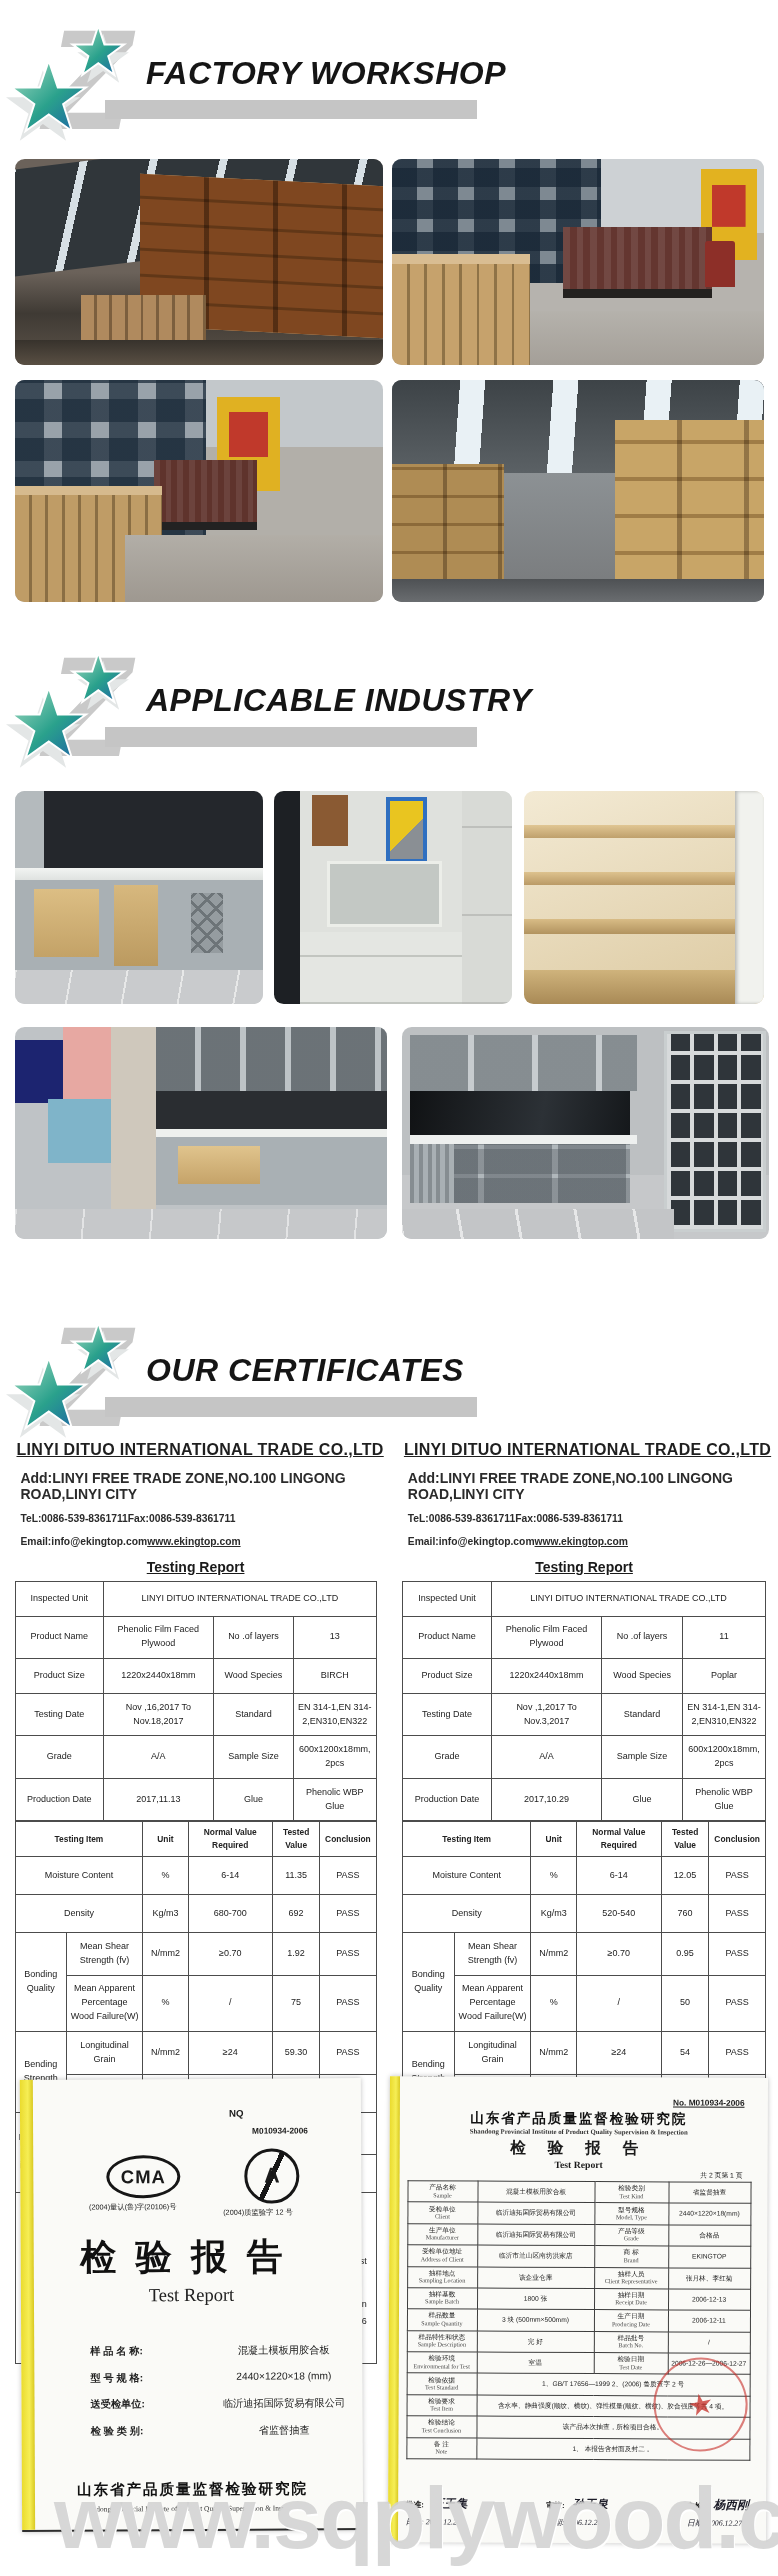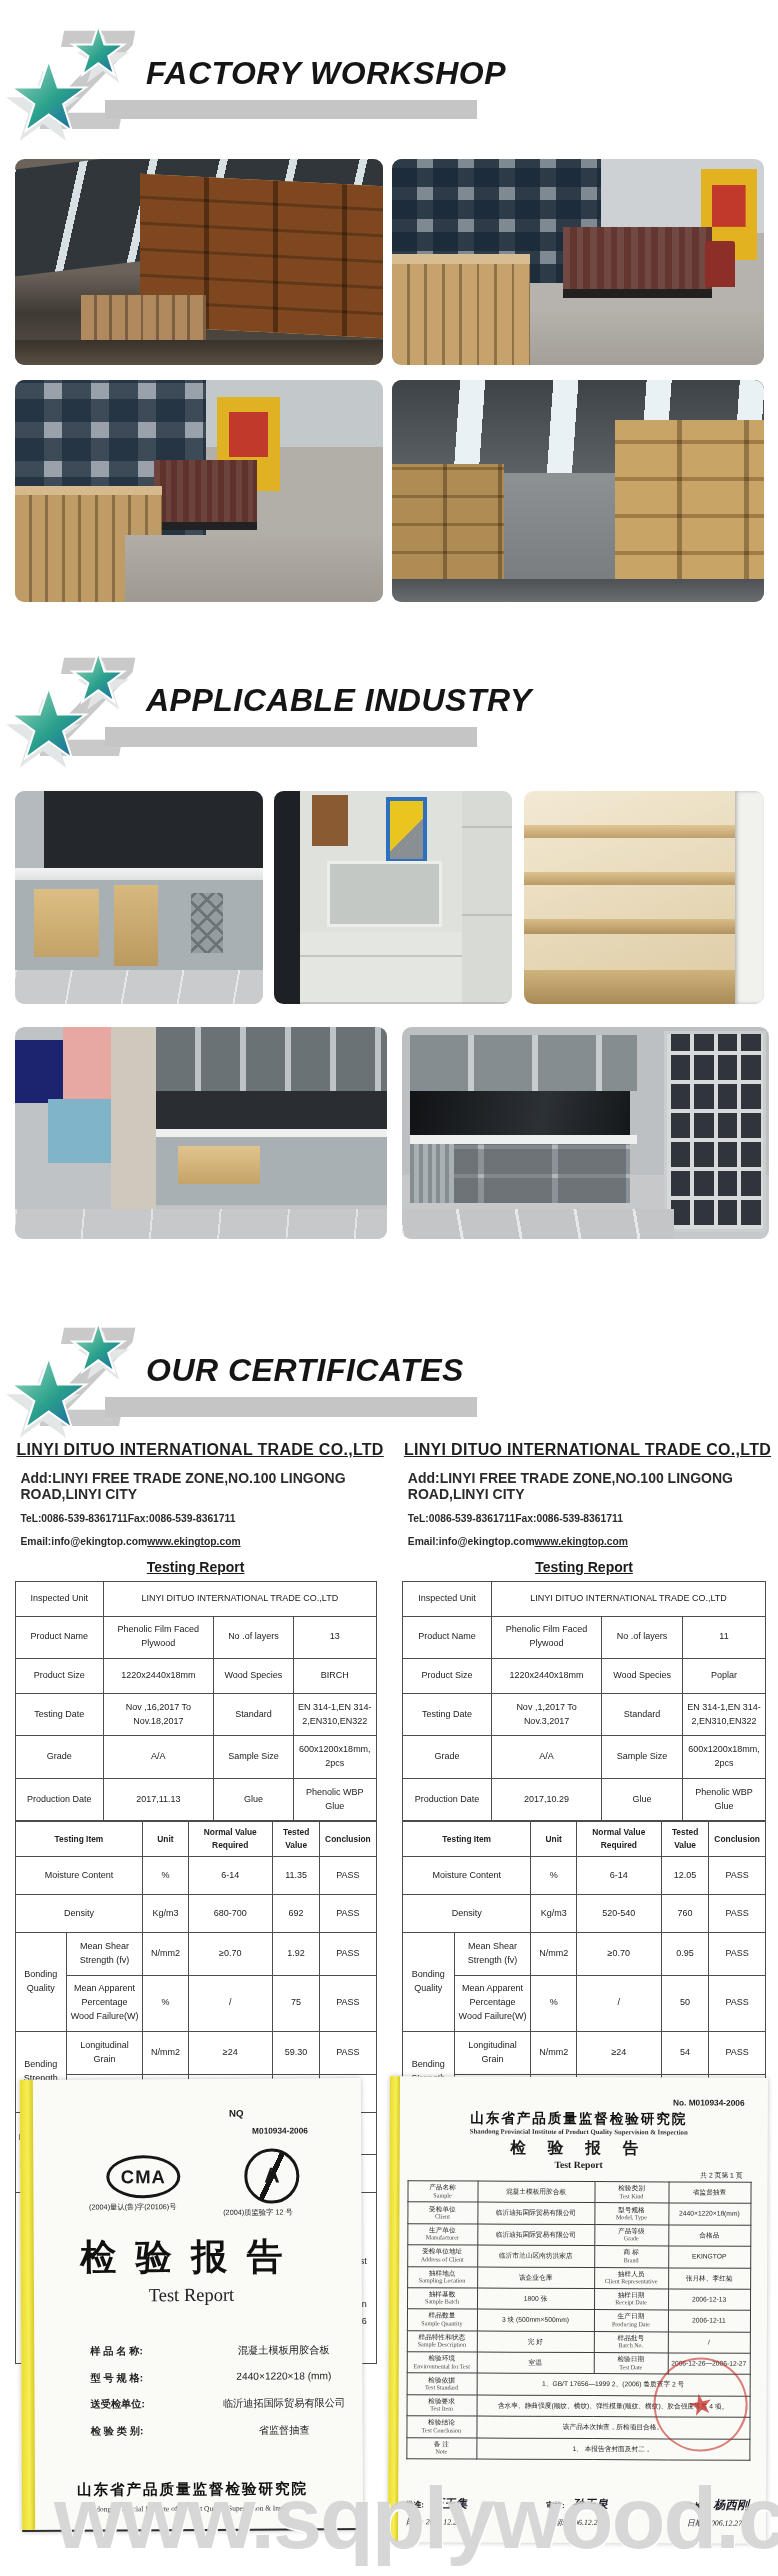--- a/index.html
+++ b/index.html
@@ -658,21 +658,21 @@
         <div class="lc-label">检 验 类 别:</div>
         <div class="lc-val">省监督抽查</div>
       </div>
     </div>
     <div class="abs inst-zh" style="left:0;top:401px;">山东省产品质量监督检验研究院</div>
     <div class="abs inst-en" style="left:0;top:425px;">Shandong Provincial Institute of Product Quality Supervision &amp; Inspection</div>
   </div>
 
   <div class="scan" style="left:389px;top:2077px;width:378px;height:466px;transform:rotate(0.25deg);">
     <div class="ystrip" style="width:9.7px;"></div>
-    <div class="abs" style="right:23.4px;top:19.5px;font-size:8.3px;font-weight:bold;">No. M010934-2006</div>
+    <div class="abs" style="right:23.4px;top:19.5px;font-size:8.3px;font-weight:bold;text-decoration:underline;">No. M010934-2006</div>
     <div class="abs inst-zh" style="left:0;top:33px;font-size:13.6px;">山东省产品质量监督检验研究院</div>
     <div class="abs inst-en" style="left:0;top:51px;font-weight:bold;font-size:6.8px;">Shandong Provincial Institute of Product Quality Supervision &amp; Inspection</div>
     <div class="abs" style="left:0;top:61px;width:100%;text-align:center;font-size:15.6px;font-weight:bold;letter-spacing:8.8px;">检 验 报 告</div>
     <div class="abs" style="left:0;top:82px;width:100%;text-align:center;font-family:'Liberation Serif',serif;font-weight:bold;font-size:9.7px;">Test Report</div>
     <div class="abs" style="right:25px;top:93px;font-size:6.8px;">共 2 页第 1 页</div>
     <table class="cert abs" style="left:17.5px;top:104px;">
       <colgroup>
           <col style="width:70px">
           <col style="width:117px">
           <col style="width:74px">

